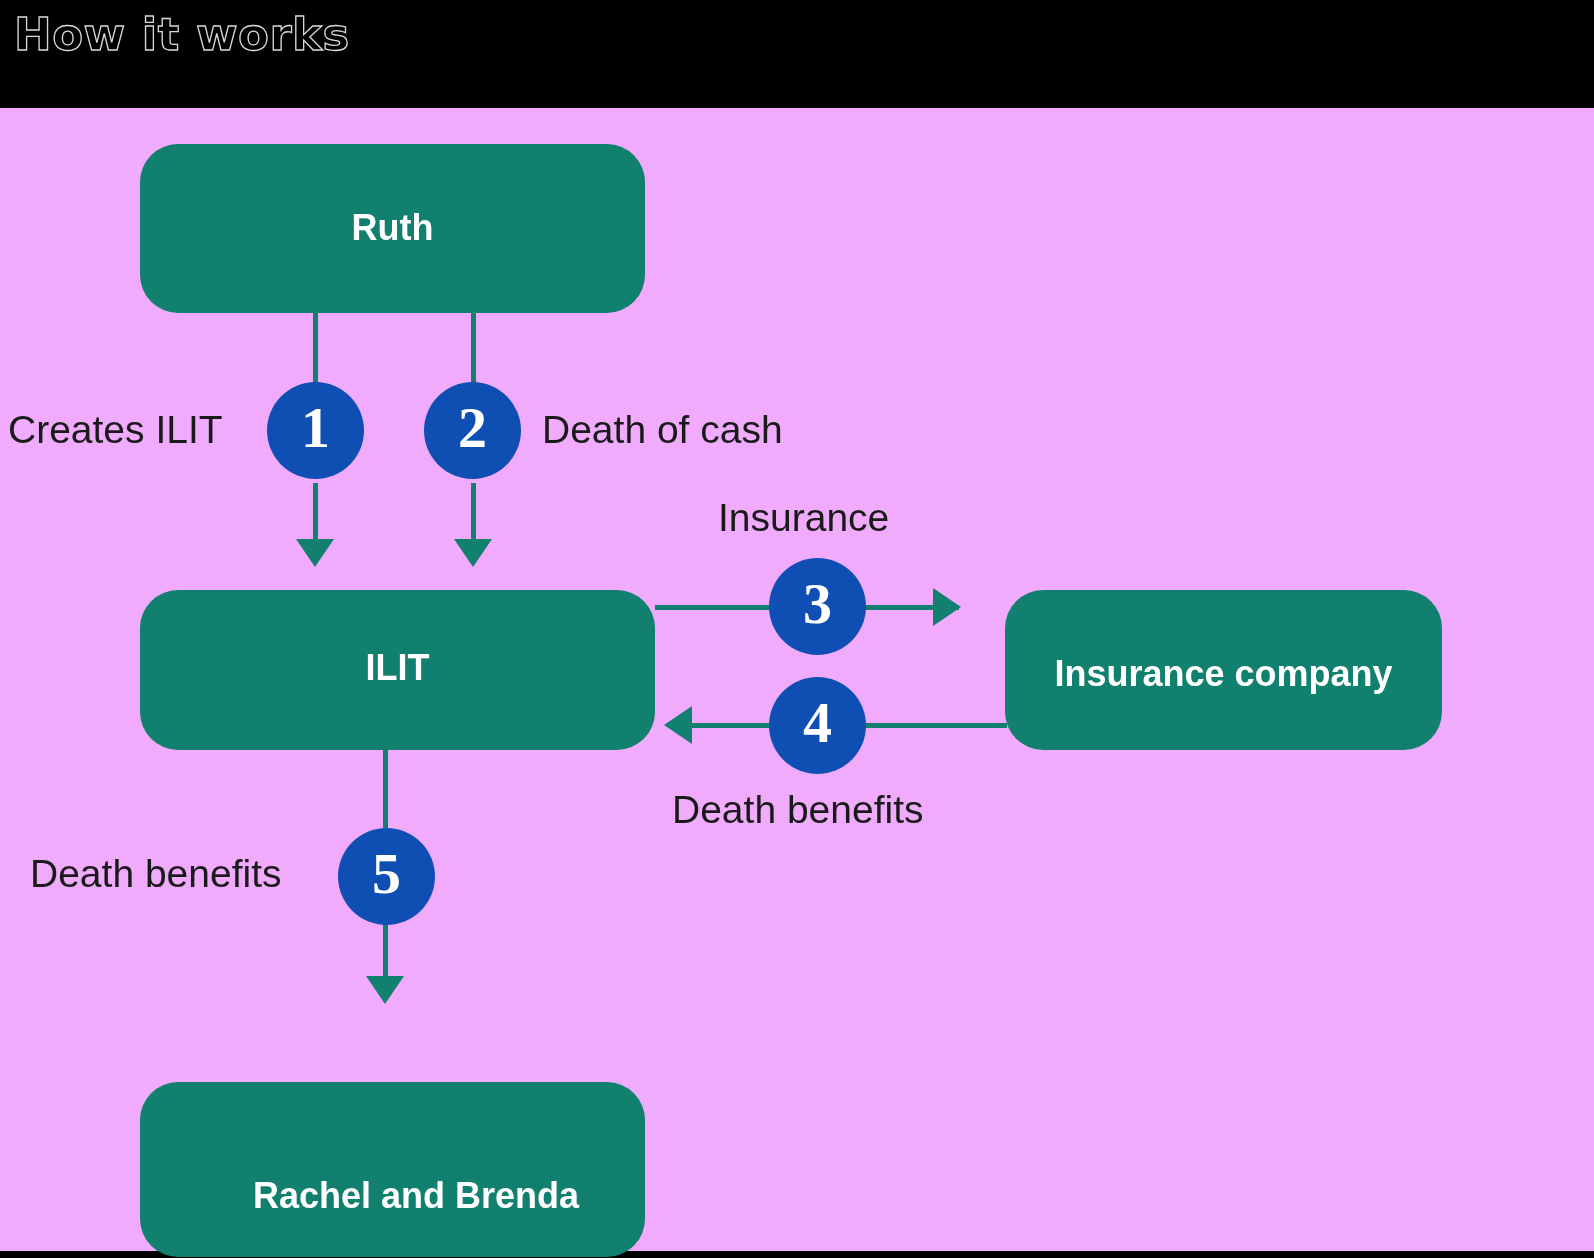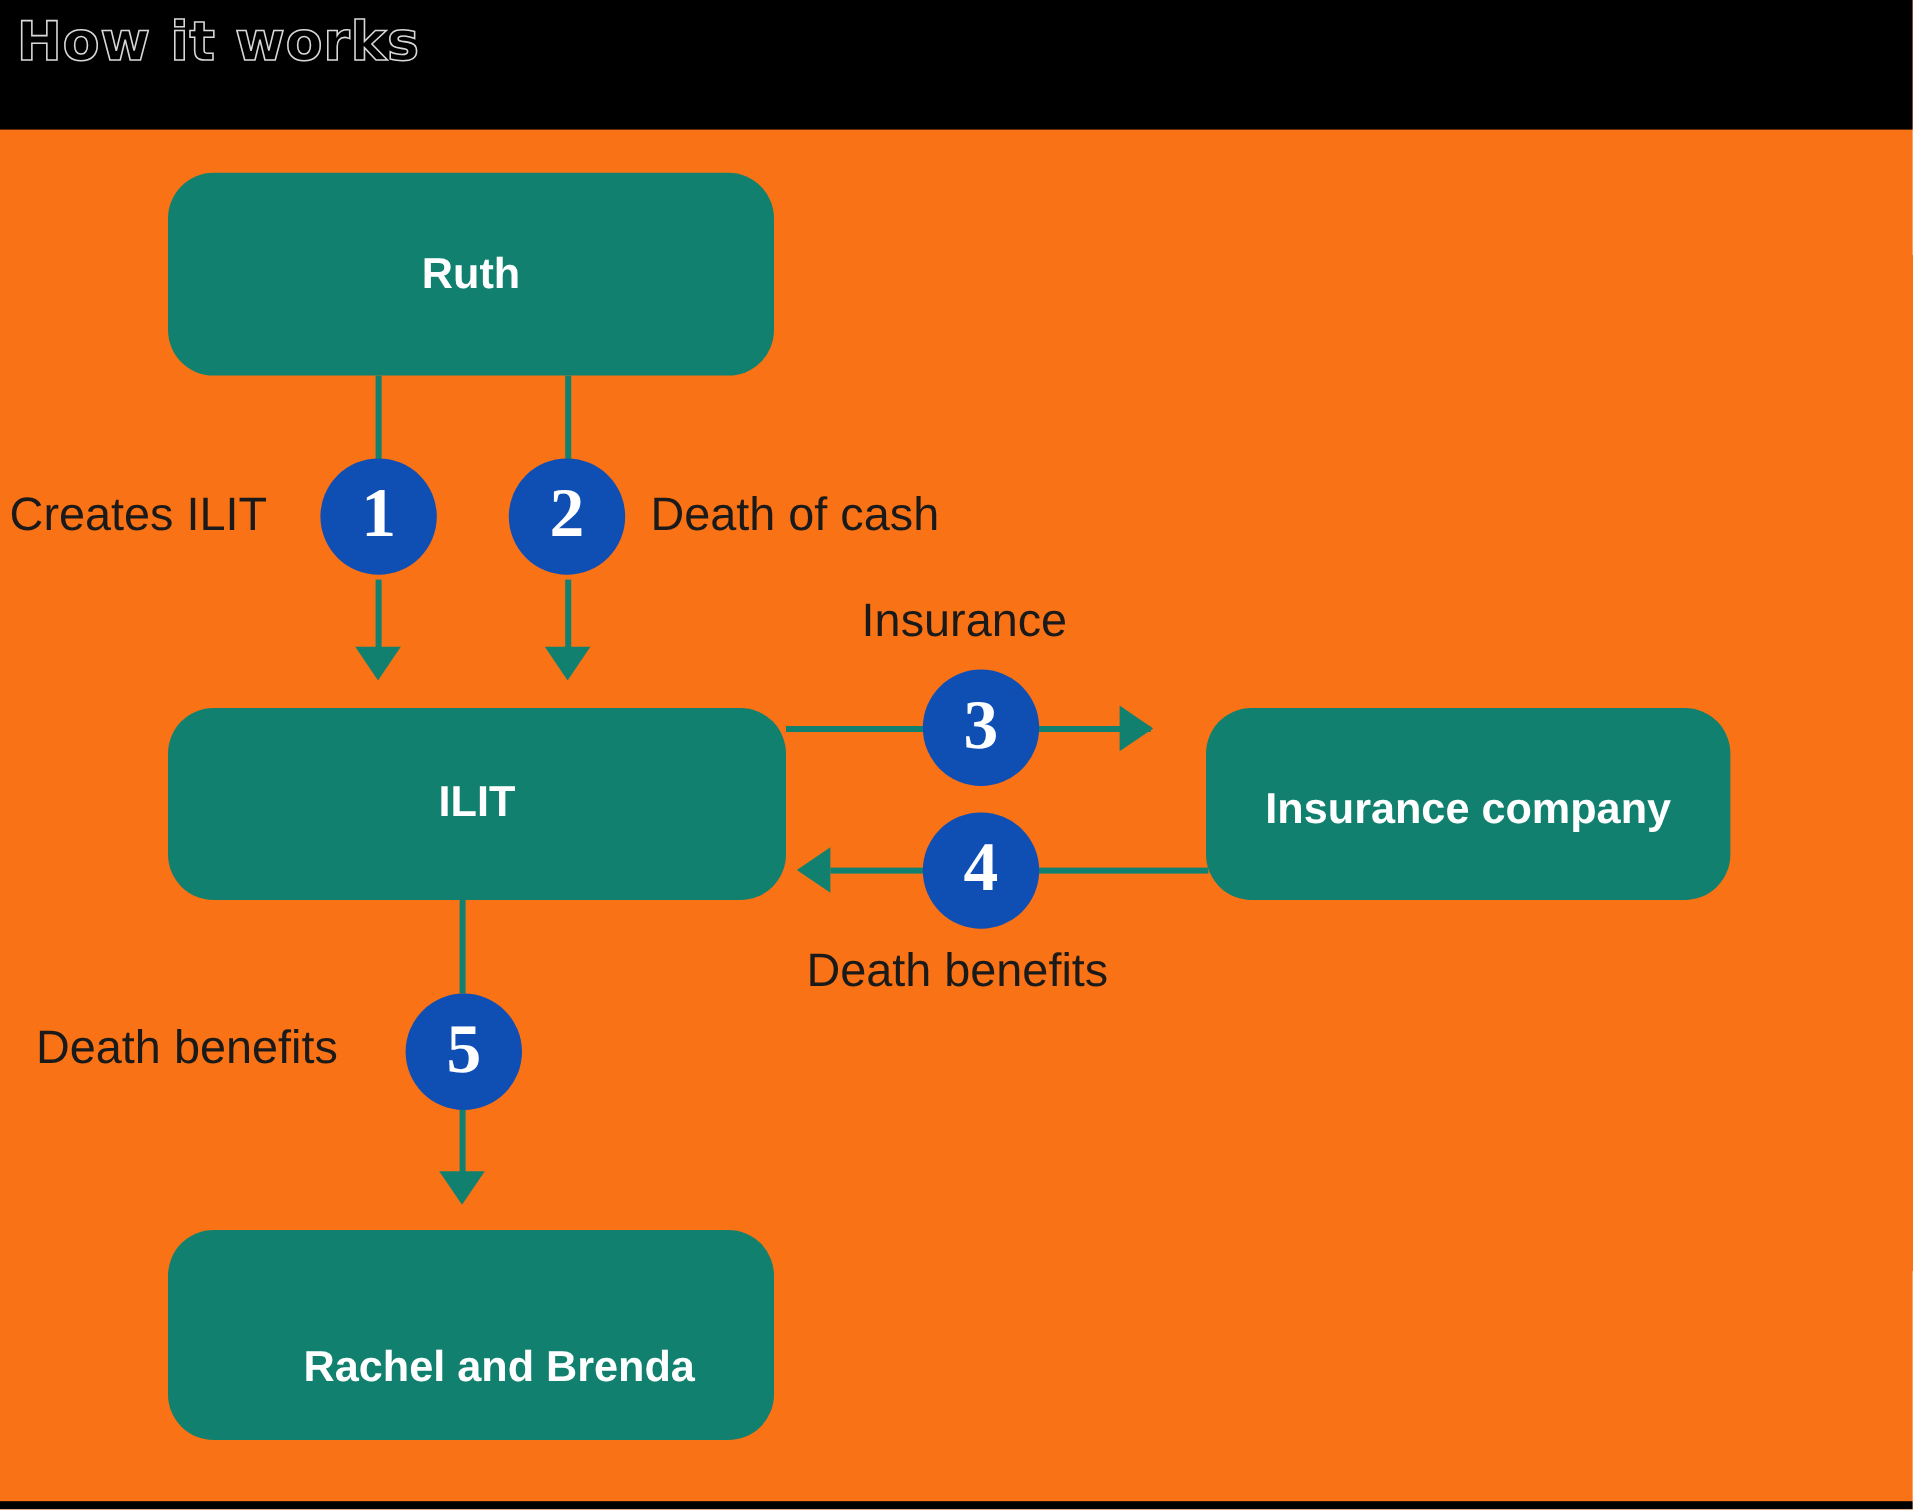--- a/index.html
+++ b/index.html
@@ -7,21 +7,21 @@
     padding: 0;
     background: #ffffff;
   }
   body {
     font-family: "Liberation Sans", sans-serif;
   }
   #slide {
     position: relative;
     width: 1594px;
     height: 1258px;
-    background: #f97316;
+    background: #f0abfc;
     overflow: hidden;
   }
 
   
   .bar-top {
     position: absolute;
     left: 0; top: 0;
     width: 1594px; height: 108px;
     background: #000000;
   }
@@ -52,21 +52,21 @@
     align-items: center;
     justify-content: center;
     color: #ffffff;
     font-weight: bold;
     font-size: 36px;
     box-sizing: border-box;
   }
   .gbox-ruth   { left: 140px; top: 144px; width: 505px; height: 169px; }
   .gbox-ilit   { left: 140px; top: 590px; width: 515px; height: 160px; }
   .gbox-ins    { left: 1005px; top: 590px; width: 437px; height: 160px; }
-  .gbox-heirs  { left: 140px; top: 1025px; width: 505px; height: 175px; padding-left: 47px; }
+  .gbox-heirs  { left: 140px; top: 1082px; width: 505px; height: 175px; padding-left: 47px; }
 
   .gbox-ilit  .boxlabel { transform: translateY(-2px); }
   .gbox-ins   .boxlabel { transform: translateY(4px); }
   .gbox-heirs .boxlabel { transform: translateY(26px); }
   .gbox-ruth  .boxlabel { transform: translateY(-1px); }
 
   
   .vline {
     position: absolute;
     width: 5px;

